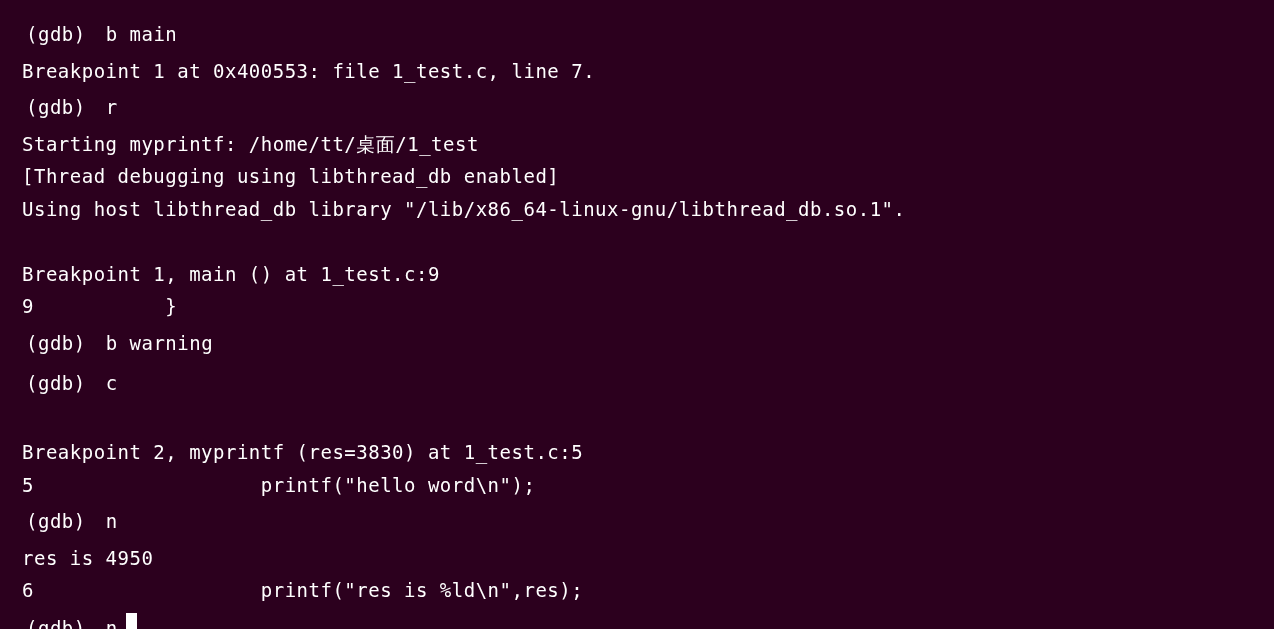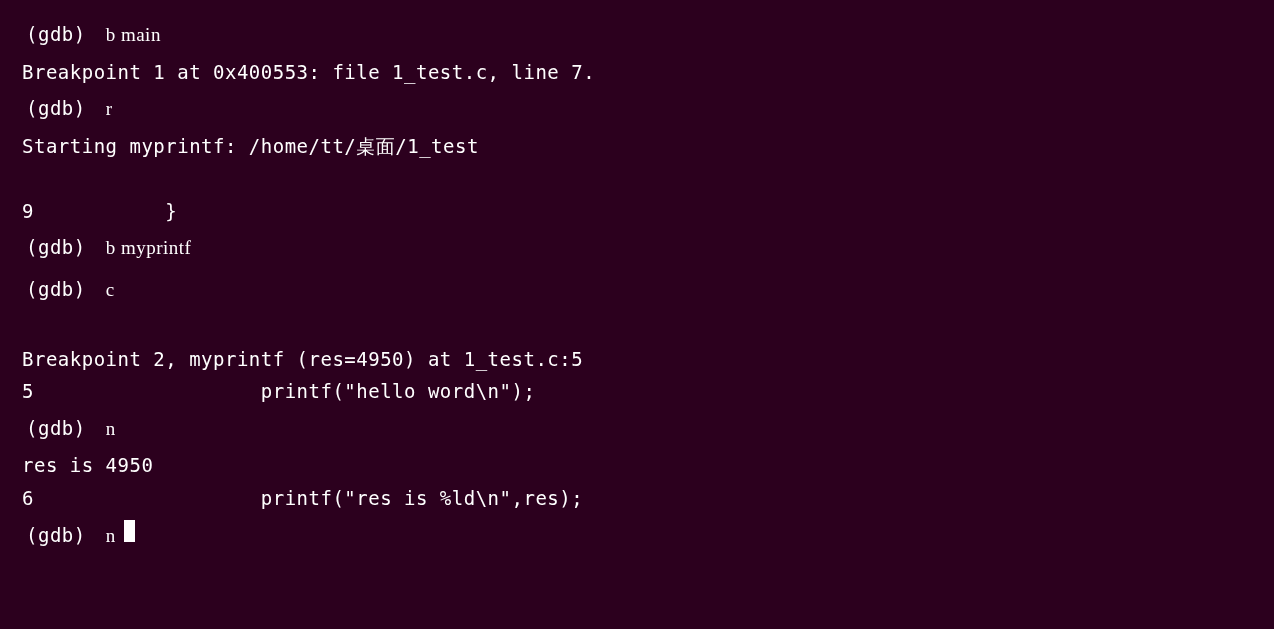--- a/index.html
+++ b/index.html
@@ -33,35 +33,37 @@
     }
     .prompt-line {
       display: flex;
       align-items: baseline;
     }
     .prompt-prefix {
       white-space: pre;
     }
     .input-area {
       white-space: pre;
-      font-family: Liberation Serif, serif;
     }
   </style>
 </head>
 <body>
 
 <div id="terminal-content">
     <div class="terminal-line prompt-line"><span class="prompt-prefix">(gdb) </span><span class="input-area">b main</span></div>
     <div class="terminal-line">Breakpoint 1 at 0x400553: file 1_test.c, line 7.</div>
     <div class="terminal-line prompt-line"><span class="prompt-prefix">(gdb) </span><span class="input-area">r</span></div>
     <div class="terminal-line">Starting myprintf: /home/tt/桌面/1_test </div>
+    <div class="terminal-line">[Thread debugging using libthread_db enabled]</div>
+    <div class="terminal-line">Using host libthread_db library "/lib/x86_64-linux-gnu/libthread_db.so.1".</div>
     <div class="terminal-line"></div>
+    <div class="terminal-line">Breakpoint 1, main () at 1_test.c:9</div>
     <div class="terminal-line">9	    }</div>
-    <div class="terminal-line prompt-line"><span class="prompt-prefix">(gdb) </span><span class="input-area">b myprintf</span></div>
+    <div class="terminal-line prompt-line"><span class="prompt-prefix">(gdb) </span><span class="input-area">b warning</span></div>
     <div class="terminal-line prompt-line"><span class="prompt-prefix">(gdb) </span><span class="input-area">c</span></div>
     <div class="terminal-line"></div>
-    <div class="terminal-line">Breakpoint 2, myprintf (res=4950) at 1_test.c:5</div>
+    <div class="terminal-line">Breakpoint 2, myprintf (res=3830) at 1_test.c:5</div>
     <div class="terminal-line">5	            printf("hello word\n");</div>
     <div class="terminal-line prompt-line"><span class="prompt-prefix">(gdb) </span><span class="input-area">n</span></div>
     <div class="terminal-line">res is 4950</div>
     <div class="terminal-line">6	            printf("res is %ld\n",res);</div>
     <div class="terminal-line prompt-line"><span class="prompt-prefix">(gdb) </span><span class="input-area">n</span><span class="cursor-block"></span></div>
   </div>
 
 </body></html>

